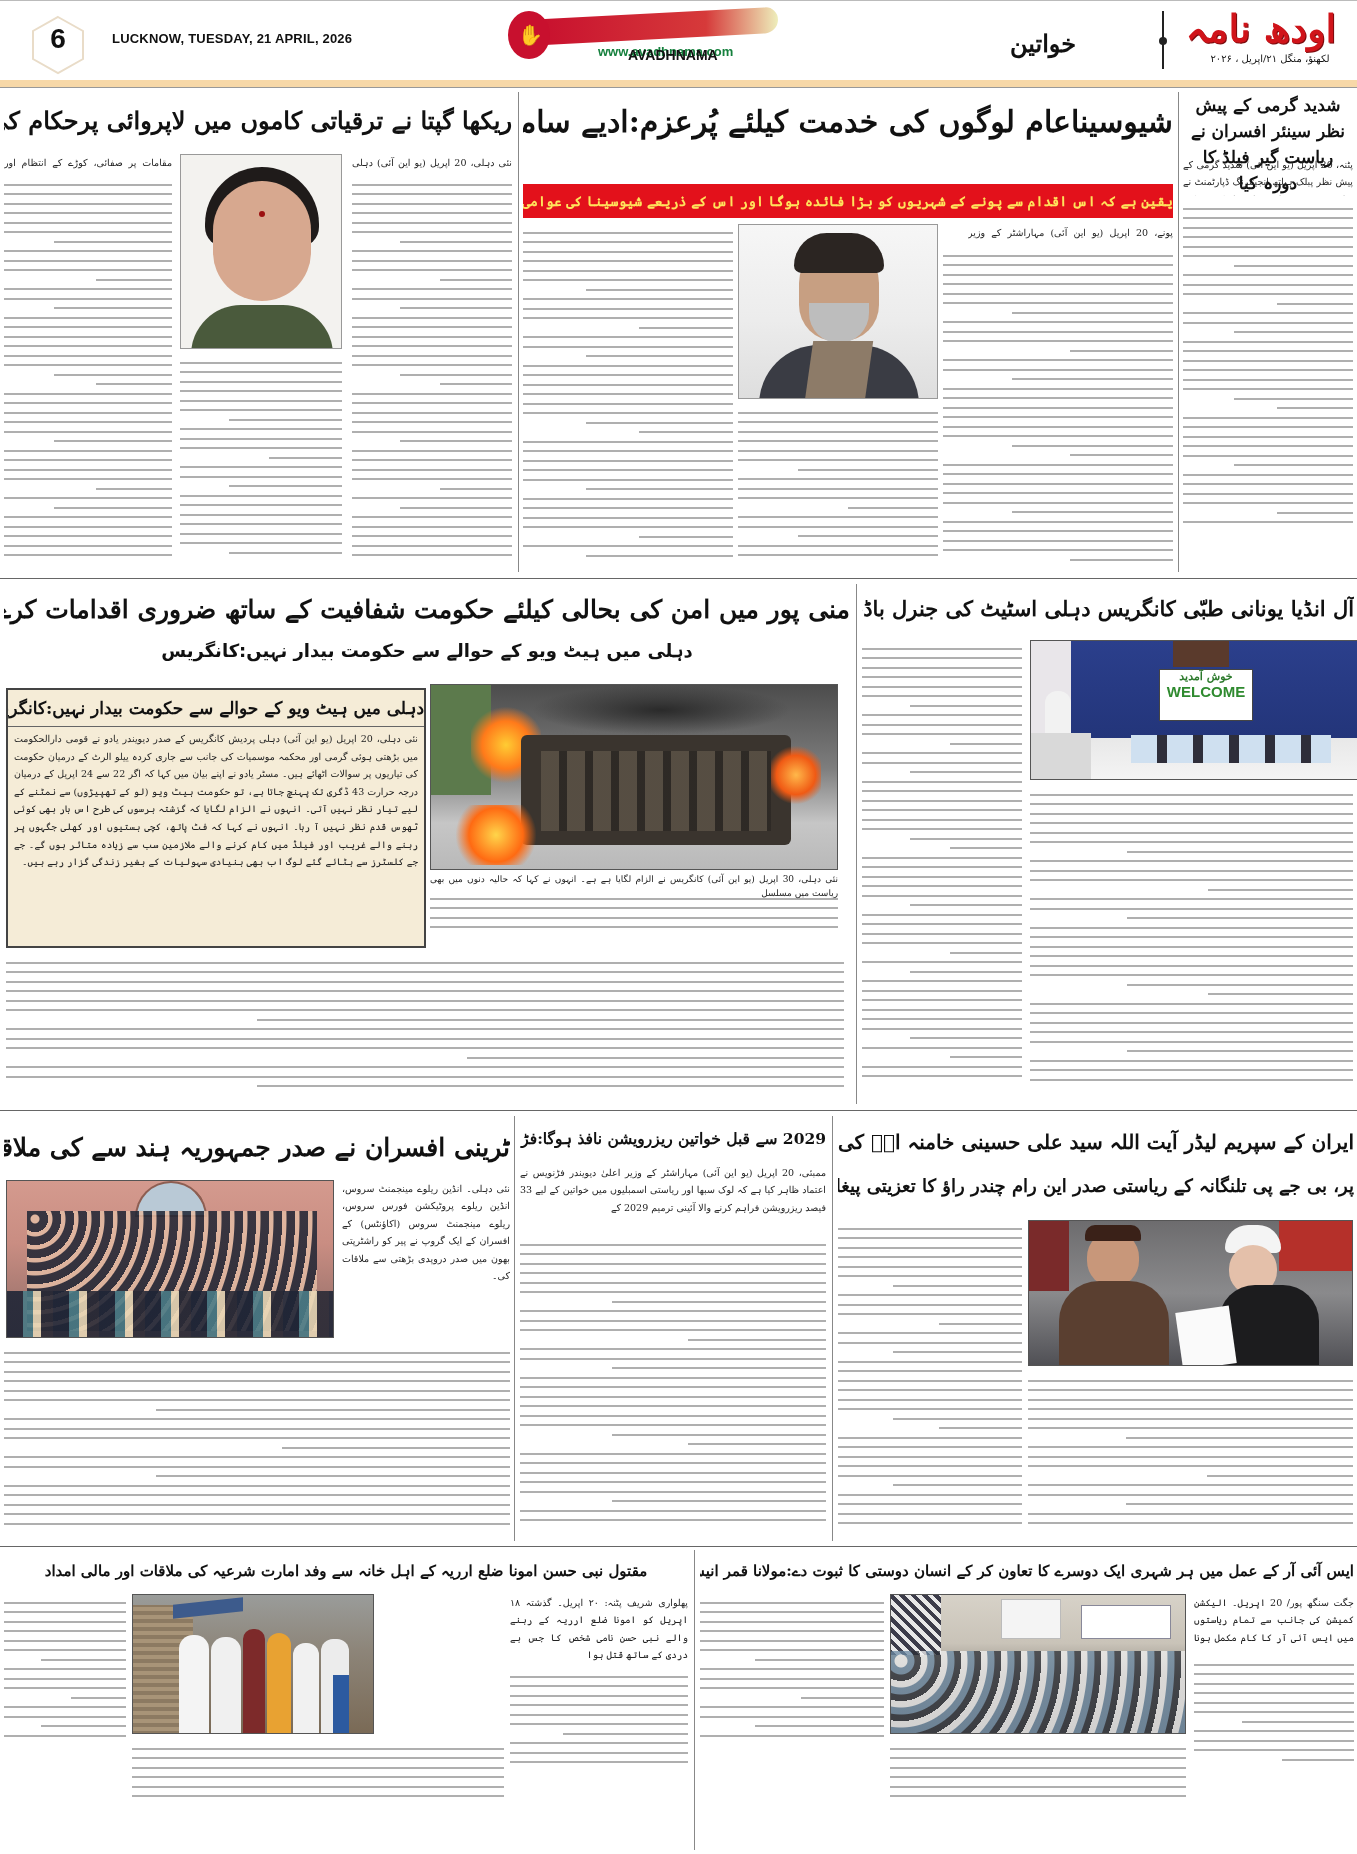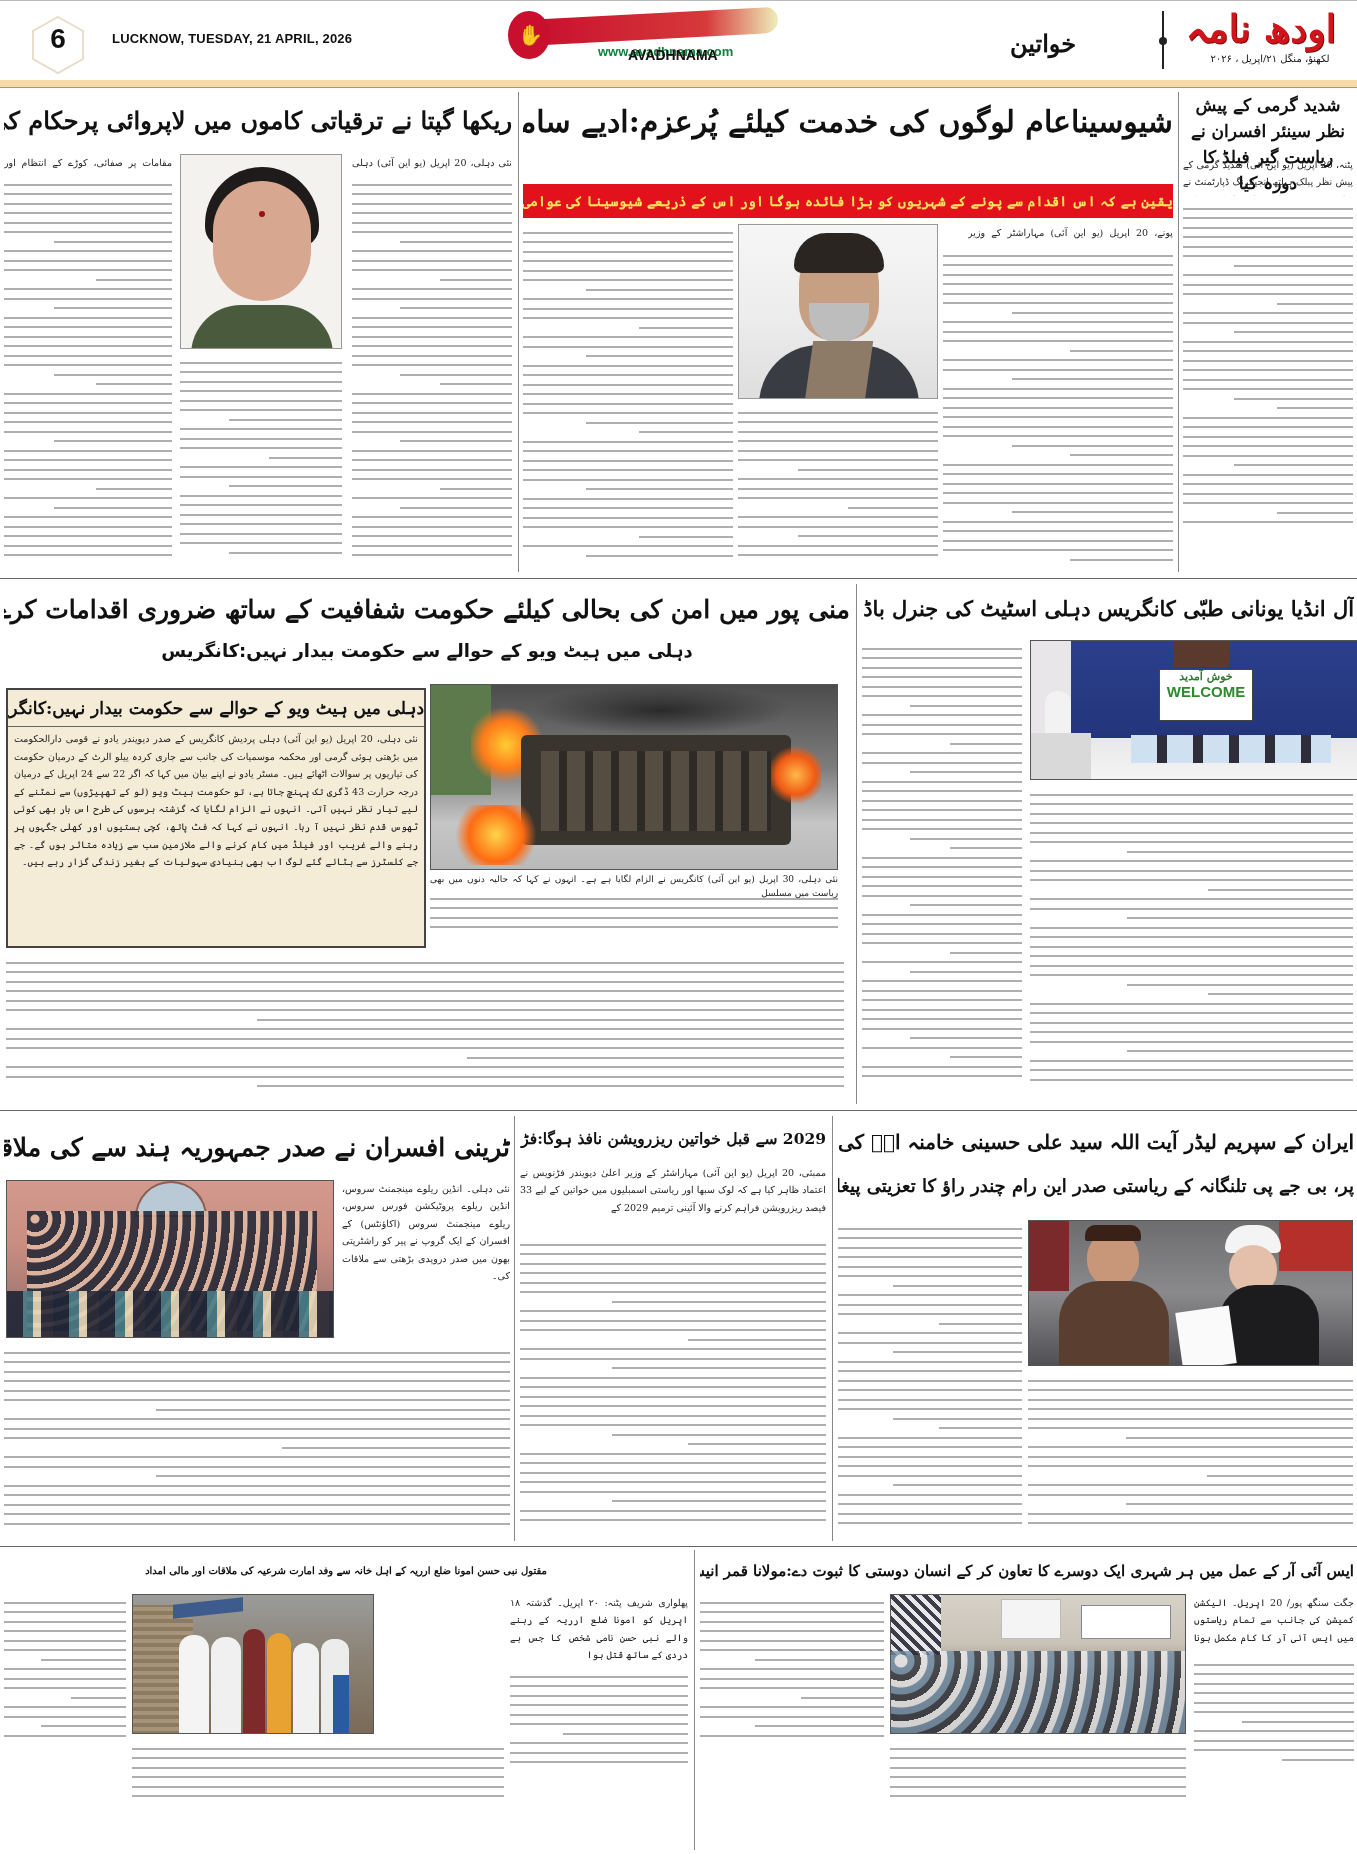--- a/index.html
+++ b/index.html
@@ -659,21 +659,21 @@
       <i></i>
       <i></i>
       <i></i>
       <i></i>
       <i></i>
   </div>
 </div>
 <div class="rule-v" style="left:694px;top:1550px;height:300px;"></div>
 
 <div class="art" style="left:4px;top:1550px;width:684px;height:300px;">
-  <div class="headline" style="position:absolute;left:0;top:0;width:684px;font-size:10px;line-height:42px;">مقتول نبی حسن امونا ضلع ارریہ کے اہل خانہ سے وفد امارت شرعیہ کی ملاقات اور مالی امداد</div>
+  <div class="headline" style="position:absolute;left:0;top:0;width:684px;font-size:15px;line-height:42px;">مقتول نبی حسن امونا ضلع ارریہ کے اہل خانہ سے وفد امارت شرعیہ کی ملاقات اور مالی امداد</div>
   <div class="photo" style="left:128px;top:44px;width:242px;height:140px;background:linear-gradient(180deg,#9a9c9a 0%,#8d8579 40%,#7a6a56 100%);">
     <div style="position:absolute;left:0;top:10px;width:60px;height:130px;background:repeating-linear-gradient(0deg,#8c7a62 0 4px,#a89478 4px 8px);"></div>
     <div style="position:absolute;left:40px;top:6px;width:70px;height:14px;background:#3d5b8c;transform:skewY(-6deg);"></div>
     <div style="position:absolute;left:46px;top:40px;width:30px;height:100px;background:#f4f4f4;border-radius:14px 14px 0 0;"></div>
     <div style="position:absolute;left:78px;top:42px;width:30px;height:98px;background:#f0f0f0;border-radius:14px 14px 0 0;"></div>
     <div style="position:absolute;left:110px;top:34px;width:22px;height:106px;background:#7d2a2a;border-radius:10px 10px 0 0;"></div>
     <div style="position:absolute;left:134px;top:38px;width:24px;height:102px;background:#e8a232;border-radius:12px 12px 0 0;"></div>
     <div style="position:absolute;left:160px;top:48px;width:26px;height:92px;background:#f1f1f1;border-radius:12px 12px 0 0;"></div>
     <div style="position:absolute;left:188px;top:44px;width:28px;height:96px;background:#ececec;border-radius:12px 12px 0 0;"></div>
     <div style="position:absolute;left:200px;top:80px;width:16px;height:60px;background:#2c5aa0;"></div>

